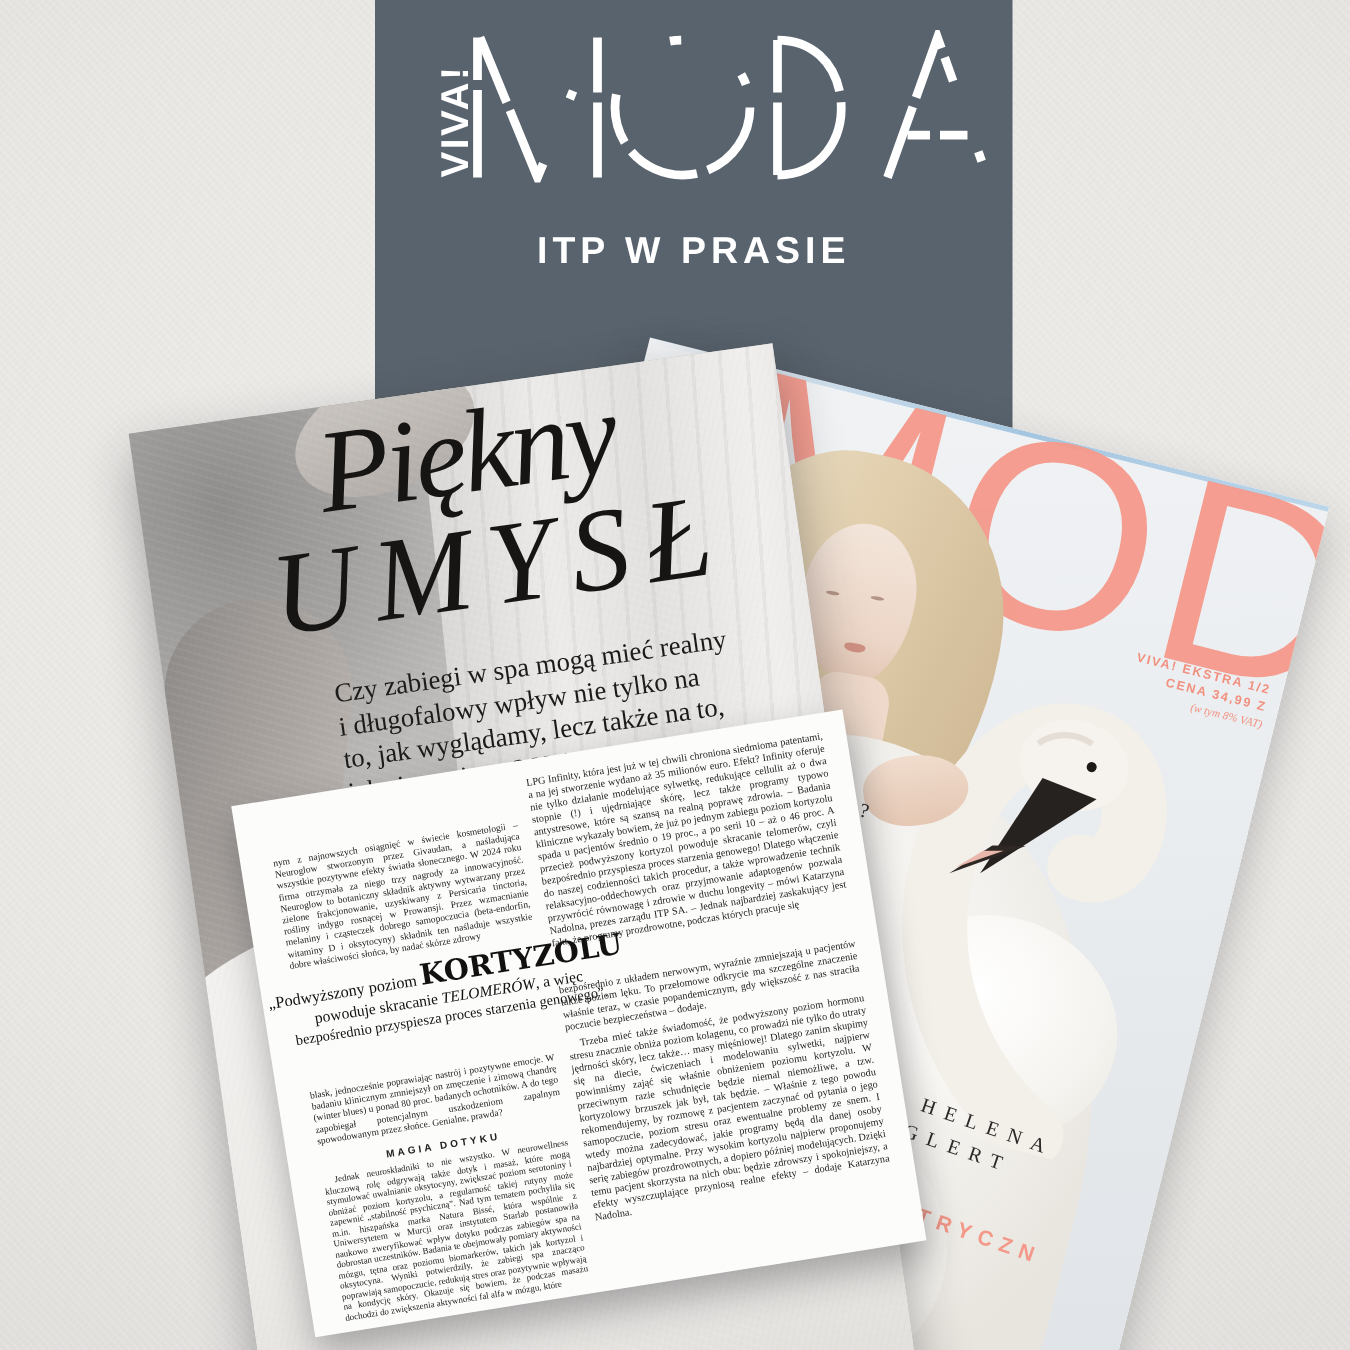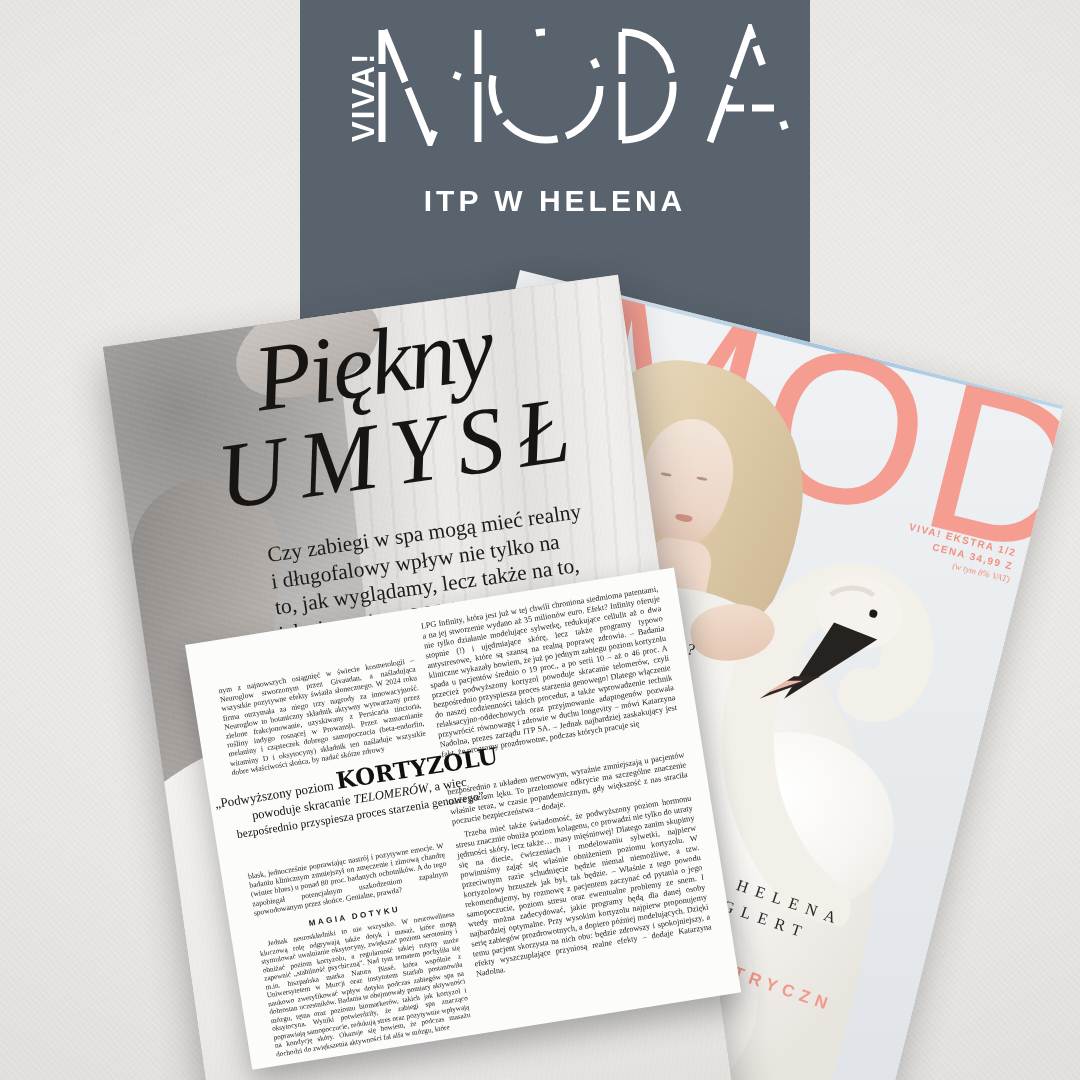--- a/index.html
+++ b/index.html
@@ -133,21 +133,21 @@
   <svg class="moda-svg" width="420" height="122" viewBox="0 0 420 122">
     <path d="M8 118 L8 6" stroke-dasharray="70 8 40"></path>
     <path d="M10 6 L56 118 L102 6" stroke-dasharray="56 7 70"></path>
     <path d="M104 6 L104 118" stroke-dasharray="44 8 70"></path>
     <circle cx="172" cy="62" r="54" stroke-dasharray="64 9 58 9 40"></circle>
     <path d="M248 8 L248 116" stroke-dasharray="42 8 62"></path>
     <path d="M248 8 C316 8 316 116 248 116" stroke-dasharray="70 9 90"></path>
     <path d="M336 118 L376 6 L416 118" stroke-dasharray="60 8 60 8 20"></path>
     <path d="M352 84 L400 84" stroke-dasharray="18 8 22"></path>
   </svg>
-  <div class="itp">ITP W HELENA</div>
+  <div class="itp">ITP W PRASIE</div>
 
   <div class="cover">
     <div class="c-logo">MODA</div>
     <div class="c-hair"></div>
     <div class="c-face">
       <div class="c-eye" style="left:18px;top:58px;"></div>
       <div class="c-eye" style="left:54px;top:56px;"></div>
       <div class="c-lips"></div>
     </div>
     <div class="c-neckskin"></div>

